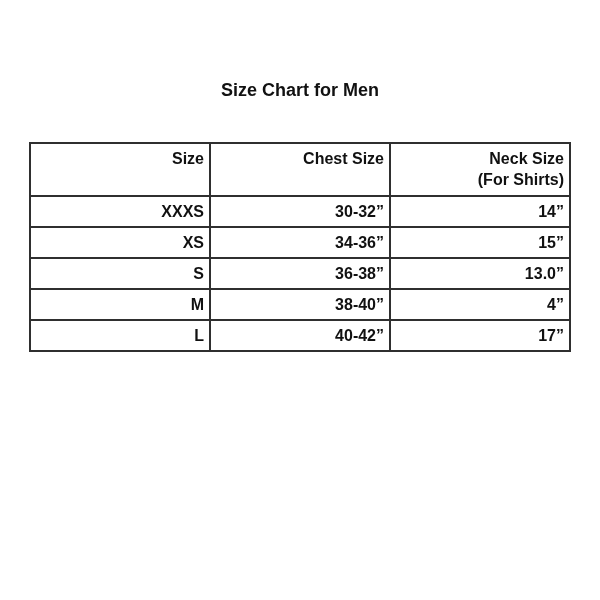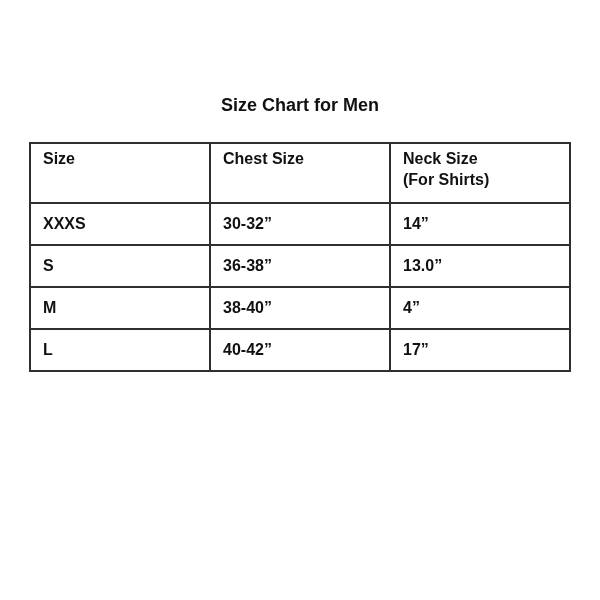--- a/index.html
+++ b/index.html
@@ -15,21 +15,21 @@
   body {
     width: 600px;
     height: 600px;
     background: var(--background, #ffffff);
     font-family: "Liberation Sans", sans-serif;
     position: relative;
     overflow: hidden;
   }
   .title {
     position: absolute;
-    top: 95px;
+    top: 80px;
     left: 0;
     width: 600px;
     margin: 0;
     text-align: center;
     font-size: 18px;
     line-height: 20px;
     font-weight: bold;
     color: var(--text, #111111);
   }
   table.size-table {
@@ -37,23 +37,23 @@
     top: 142px;
     left: 29px;
     width: 542px;
     border-collapse: collapse;
     table-layout: fixed;
     color: var(--text, #111111);
   }
   table.size-table th,
   table.size-table td {
     border: 2px solid var(--border, #2f2f2f);
-    text-align: left;
+    text-align: right;
     font-weight: bold;
-    padding: 12px;
+    padding: 5px;
   }
   table.size-table thead th {
     height: 53px;
     vertical-align: top;
     padding-top: 4px;
     font-size: 16px;
     line-height: 21px;
   }
   table.size-table tbody td {
     height: 31px;
@@ -84,20 +84,25 @@
         </th>
       </tr>
     </thead>
     <tbody>
       <tr>
         <td>XXXS</td>
         <td>30-32”</td>
         <td>14”</td>
       </tr>
       <tr>
+        <td>XS</td>
+        <td>34-36”</td>
+        <td>15”</td>
+      </tr>
+      <tr>
         <td>S</td>
         <td>36-38”</td>
         <td>13.0”</td>
       </tr>
       <tr>
         <td>M</td>
         <td>38-40”</td>
         <td>4”</td>
       </tr>
       <tr>

